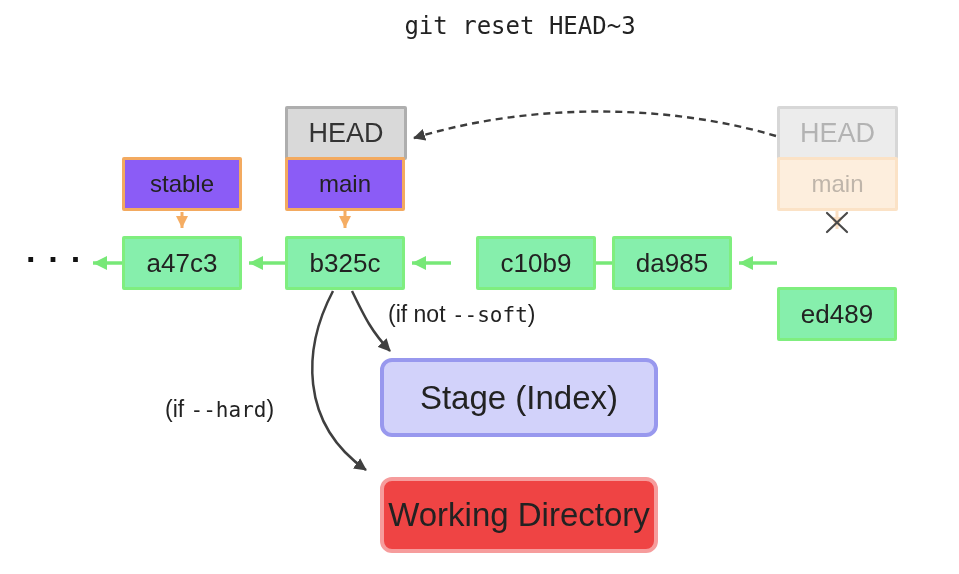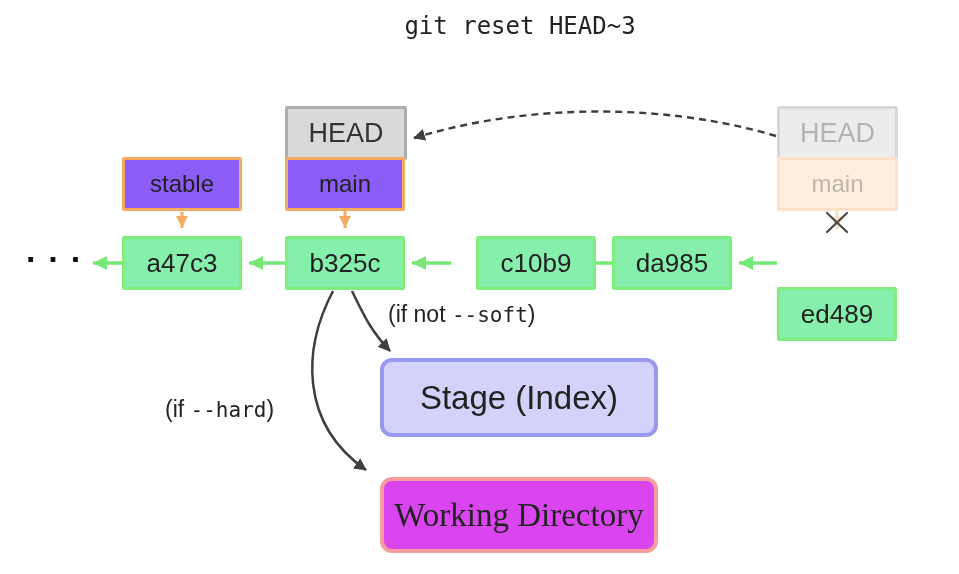--- a/index.html
+++ b/index.html
@@ -34,21 +34,21 @@
     font-size:27px;color:#b3b3b3;
   }
   .branch-faded{
     width:121px;height:54px;background:#fdeedd;border-color:#fbe2c6;
     font-size:24px;color:#bfb5aa;
   }
   .bigbox{
     width:278px;border-radius:12px;border-width:4px;font-size:33px;color:#222222;
   }
   #stage-box{left:380px;top:358px;height:79px;background:#d2d2fa;border-color:#9898ee;}
-  #working-box{left:380px;top:477px;height:76px;background:#d946ef;border-color:#f69c9c;font-family:Liberation Serif, serif;}
+  #working-box{left:380px;top:477px;height:76px;background:#ef4444;border-color:#f69c9c;}
   .note{position:absolute;font-size:23px;color:#222222;white-space:nowrap;}
   .note .mono{font-size:21px;}
   #ellipsis{
     position:absolute;left:26px;top:240px;font-size:34px;font-weight:700;
     letter-spacing:11px;color:#111111;
   }
   #arrow-layer{position:absolute;left:0;top:0;width:959px;height:574px;}
 </style>
 </head>
 <body>

